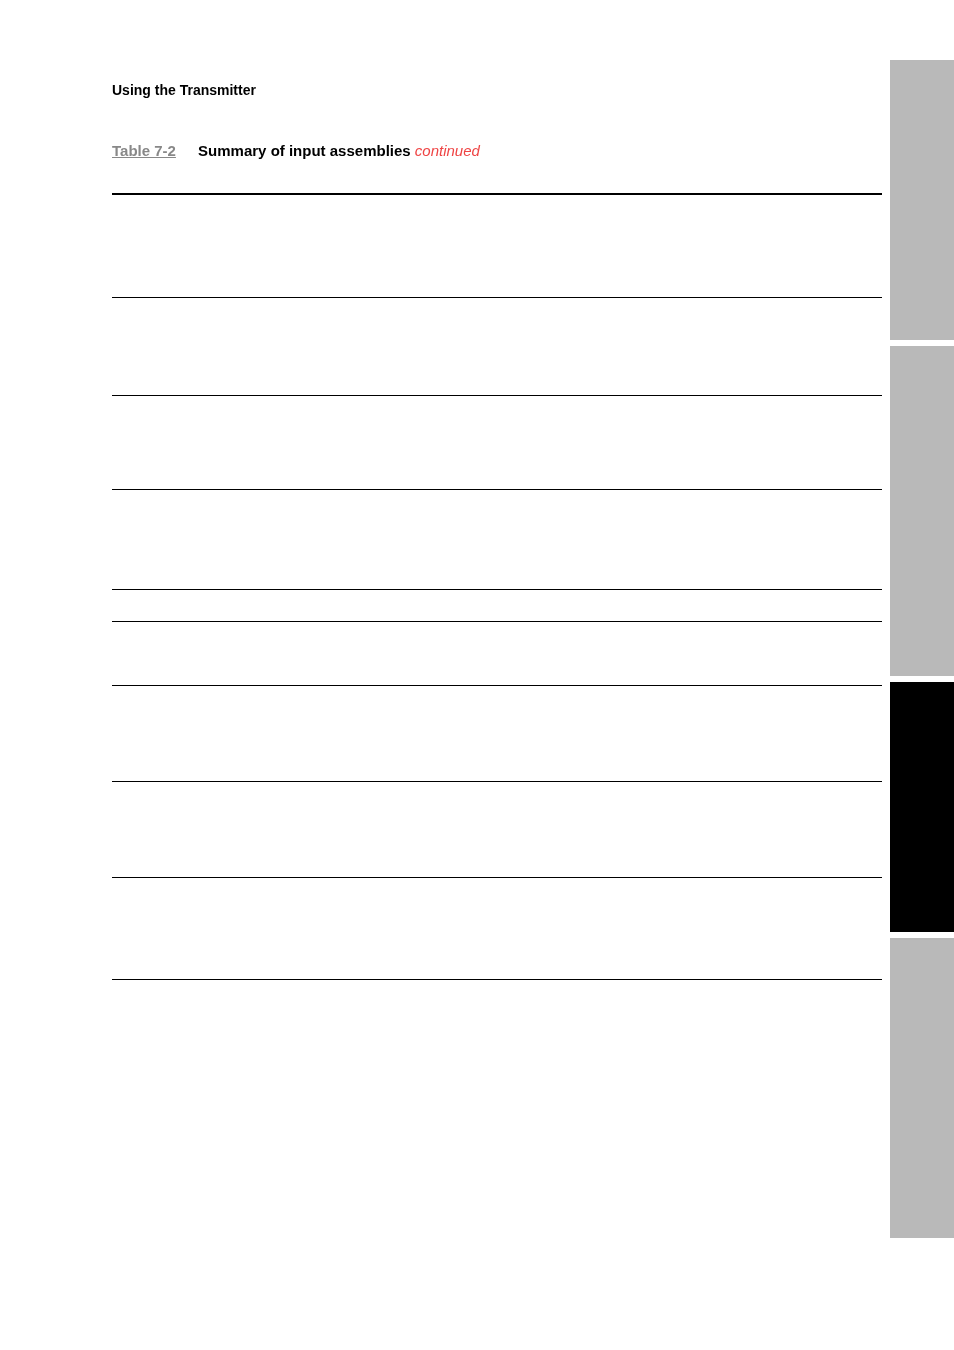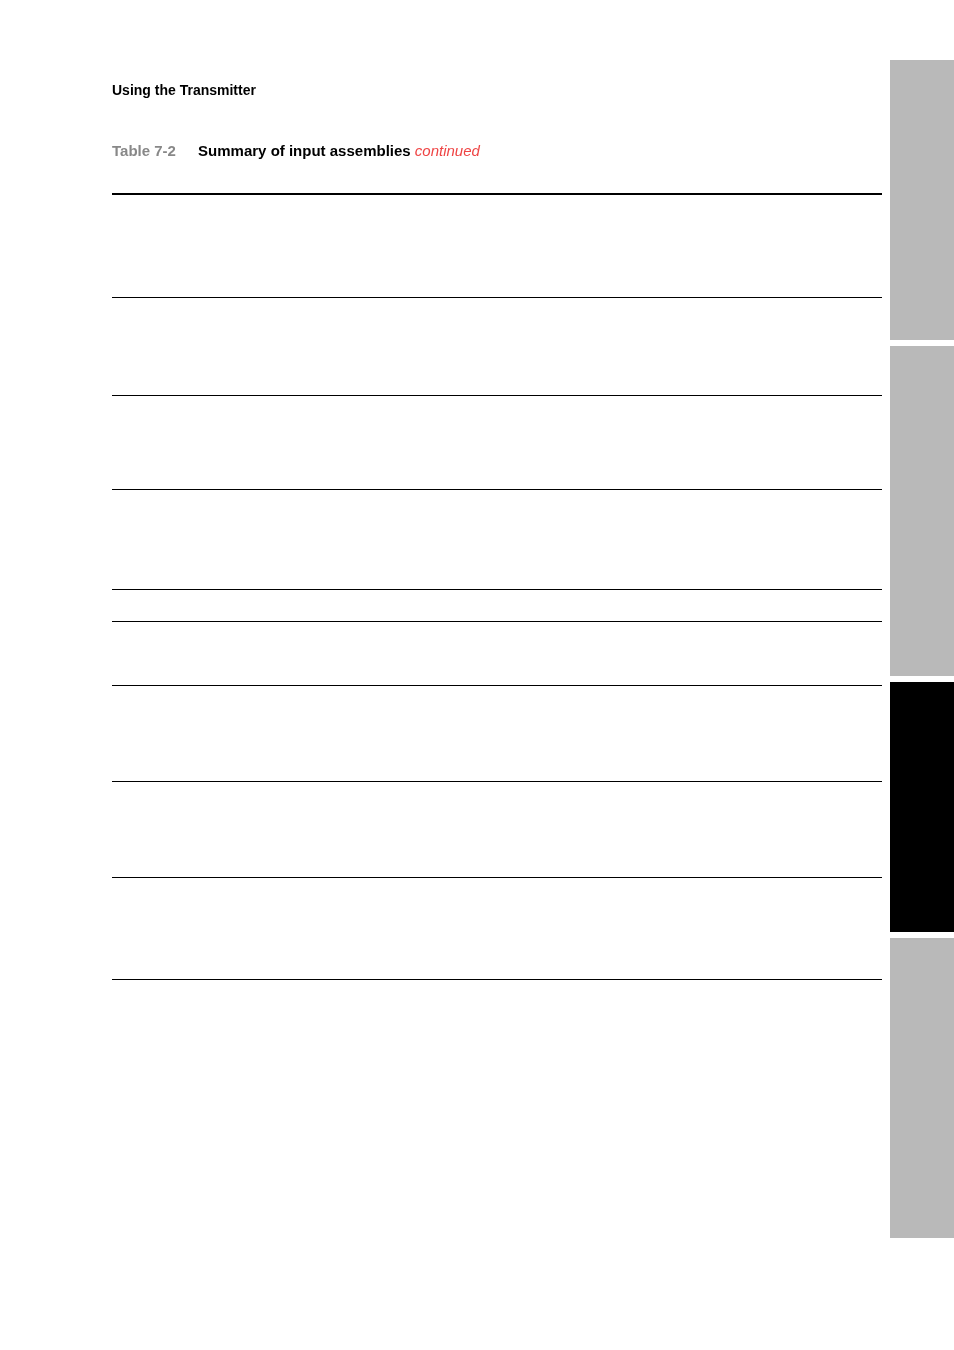--- a/index.html
+++ b/index.html
@@ -25,20 +25,21 @@
     }
     .table-caption {
       font-size: 15px;
       color: #000;
       margin-bottom: 34px;
     }
     .table-caption .table-number {
       color: #888;
       font-weight: bold;
       margin-right: 18px;
+      text-decoration: underline;
     }
     .table-caption .table-title {
       font-weight: bold;
       color: #000;
       margin-top: 40px;
     }
     .table-caption .continued {
       font-style: italic;
       font-weight: normal;
       color: #ef4444;

